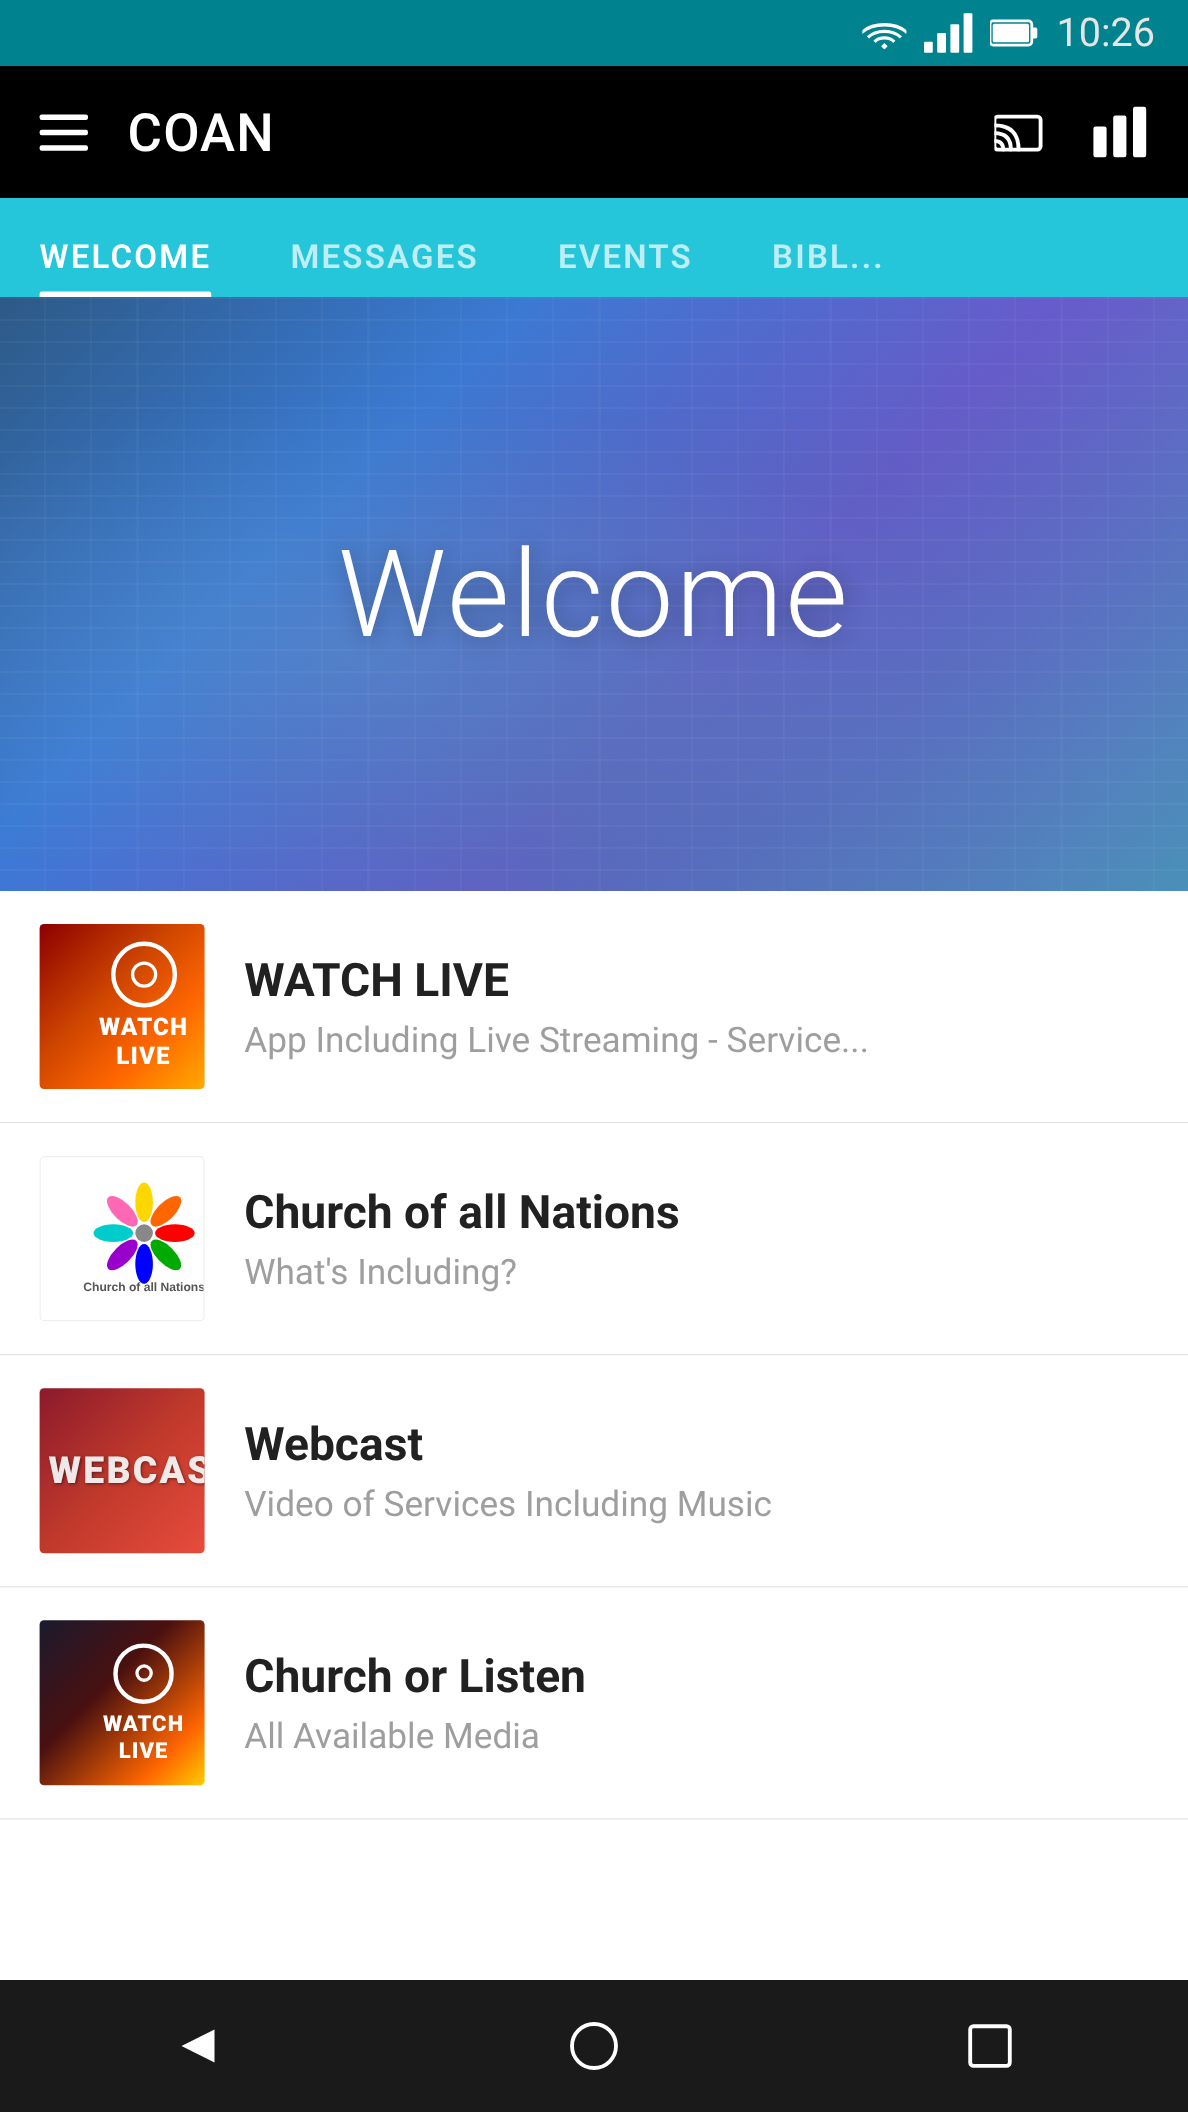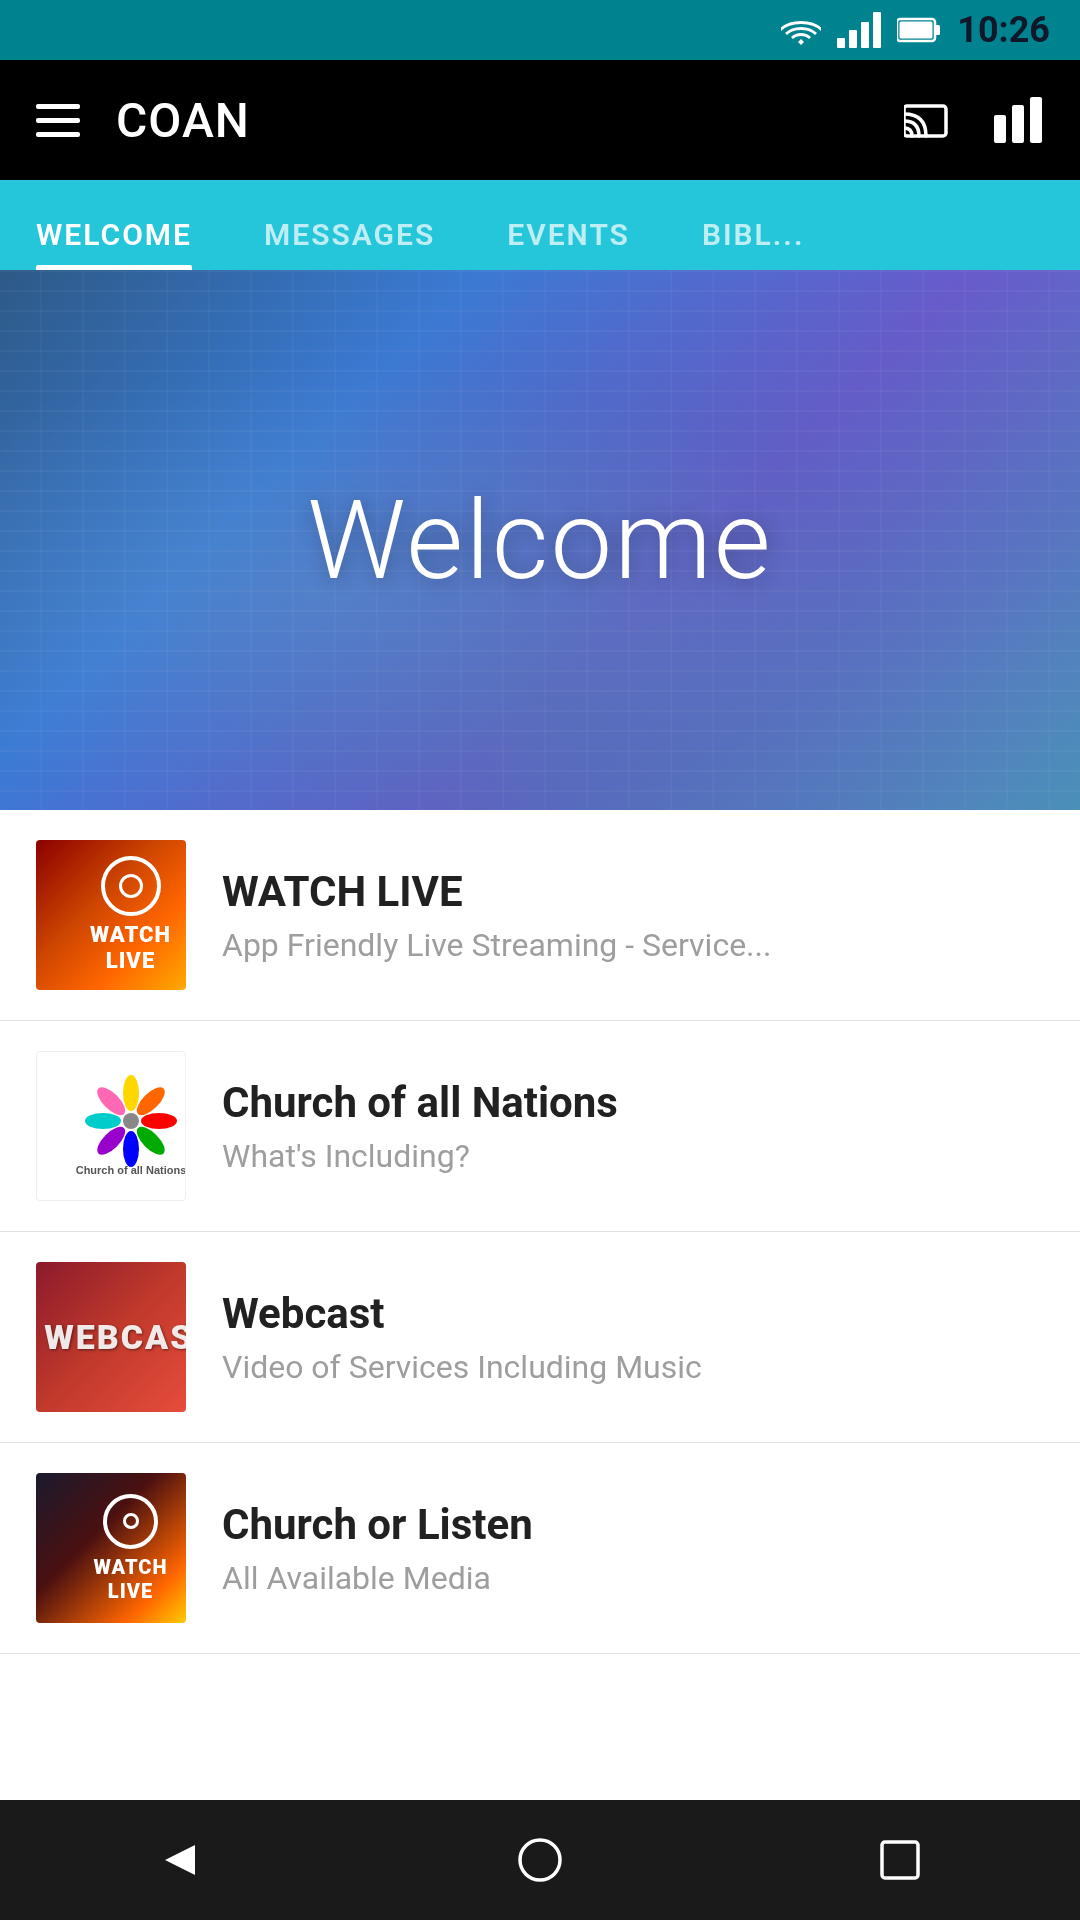--- a/index.html
+++ b/index.html
@@ -22,23 +22,23 @@
       background: #00838f;
       height: 60px;
       display: flex;
       align-items: center;
       justify-content: flex-end;
       padding: 0 30px;
       gap: 18px;
     }
 
     .status-time {
-      color: #0f172a;
+      color: #e5e5e5;
       font-size: 36px;
-      font-weight: 700;
+      font-weight: 400;
     }
 
     
     .app-bar {
       background: #000000;
       height: 120px;
       display: flex;
       align-items: center;
       padding: 0 36px;
       justify-content: space-between;
@@ -406,21 +406,21 @@
 
   <div class="list-item">
     <div class="item-thumbnail thumb-watch-live">
       <div class="thumb-watch-live-content">
         <div class="watch-circle"></div>
         <div style="font-size:22px; font-weight:900; letter-spacing:1px;">WATCH<br>LIVE</div>
       </div>
     </div>
     <div class="item-text">
       <div class="item-title">WATCH LIVE</div>
-      <div class="item-subtitle">App Friendly Live Streaming - Service...</div>
+      <div class="item-subtitle">App Including Live Streaming - Service...</div>
     </div>
   </div>
 
   <div class="list-item">
     <div class="item-thumbnail thumb-coan">
 
       <svg class="coan-logo" viewBox="0 0 120 120" xmlns="http://www.w3.org/2000/svg">
 
         <g transform="translate(60,55)">
           <ellipse cx="0" cy="-28" rx="8" ry="18" fill="#FFD700" transform="rotate(0)"></ellipse>

